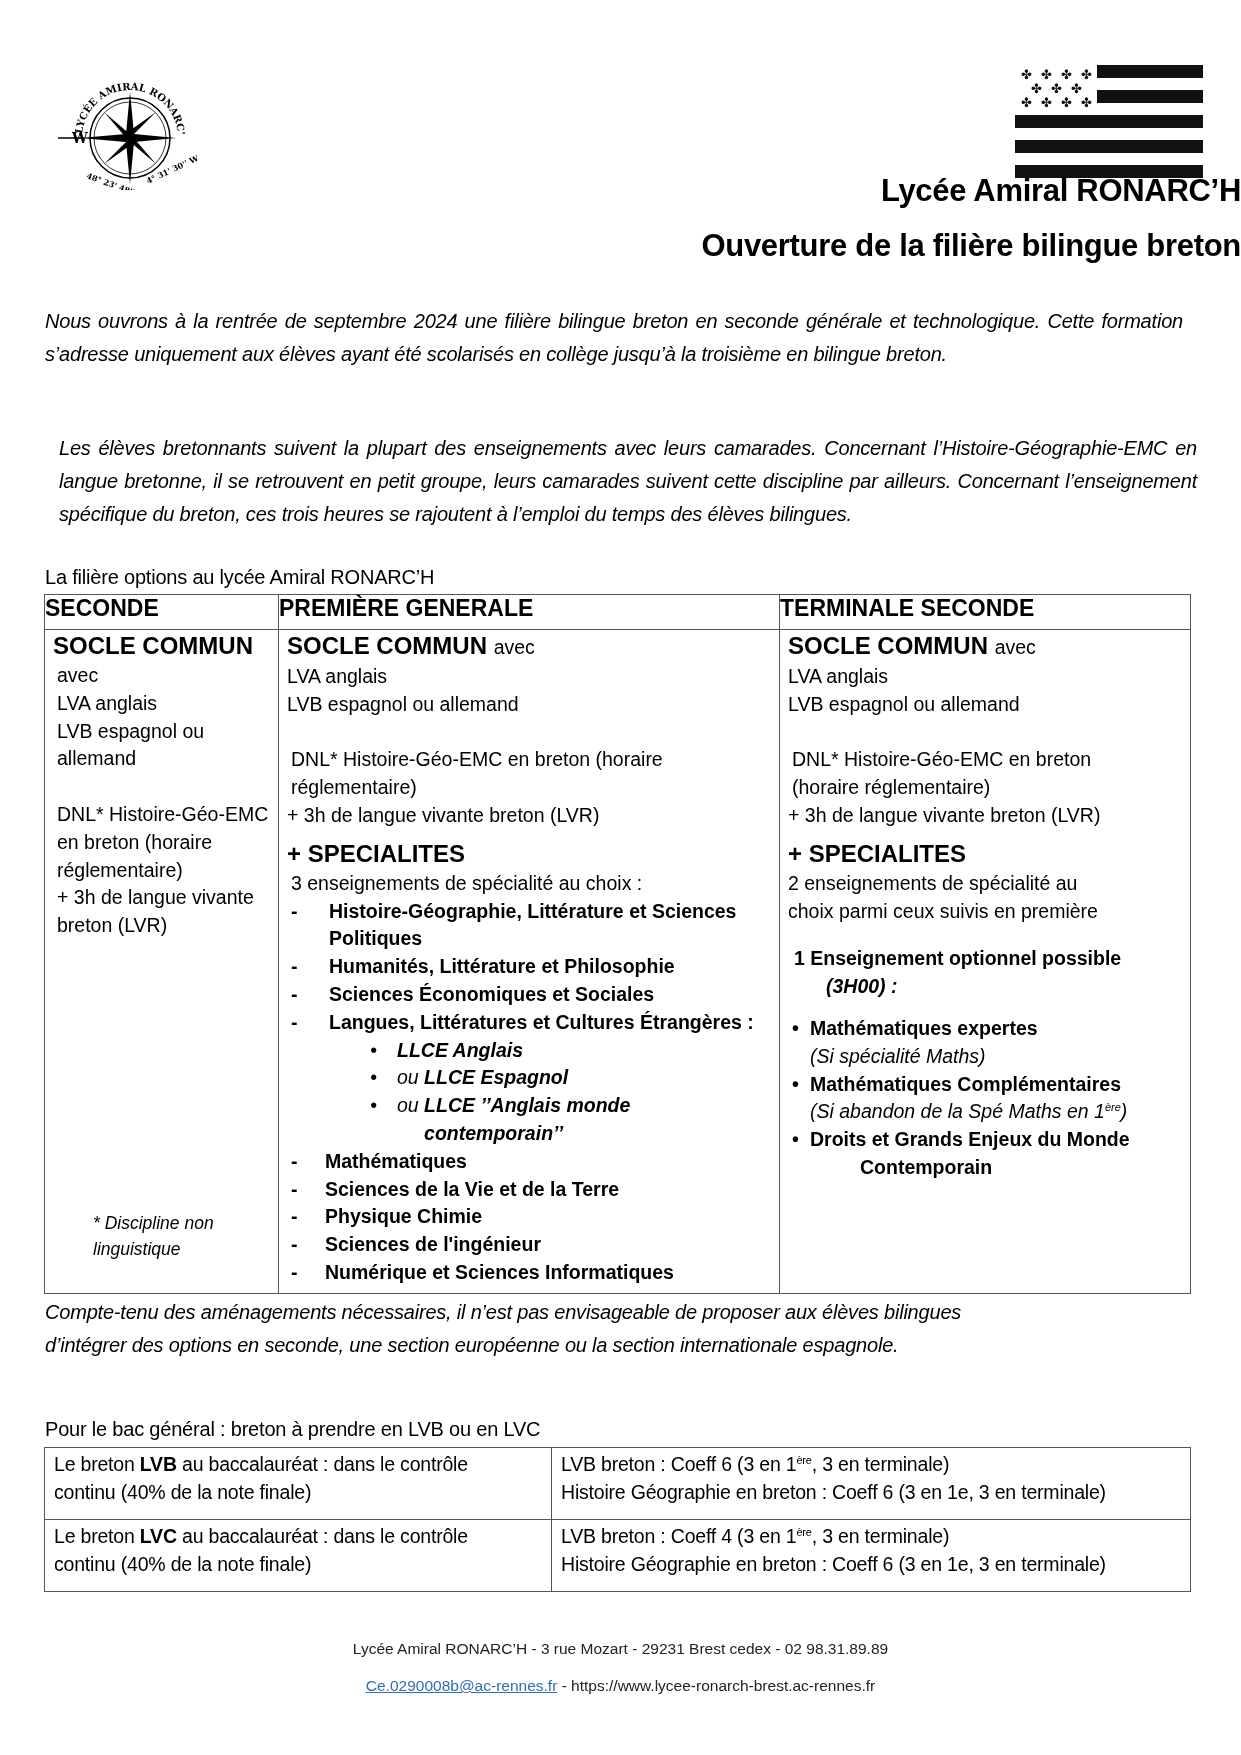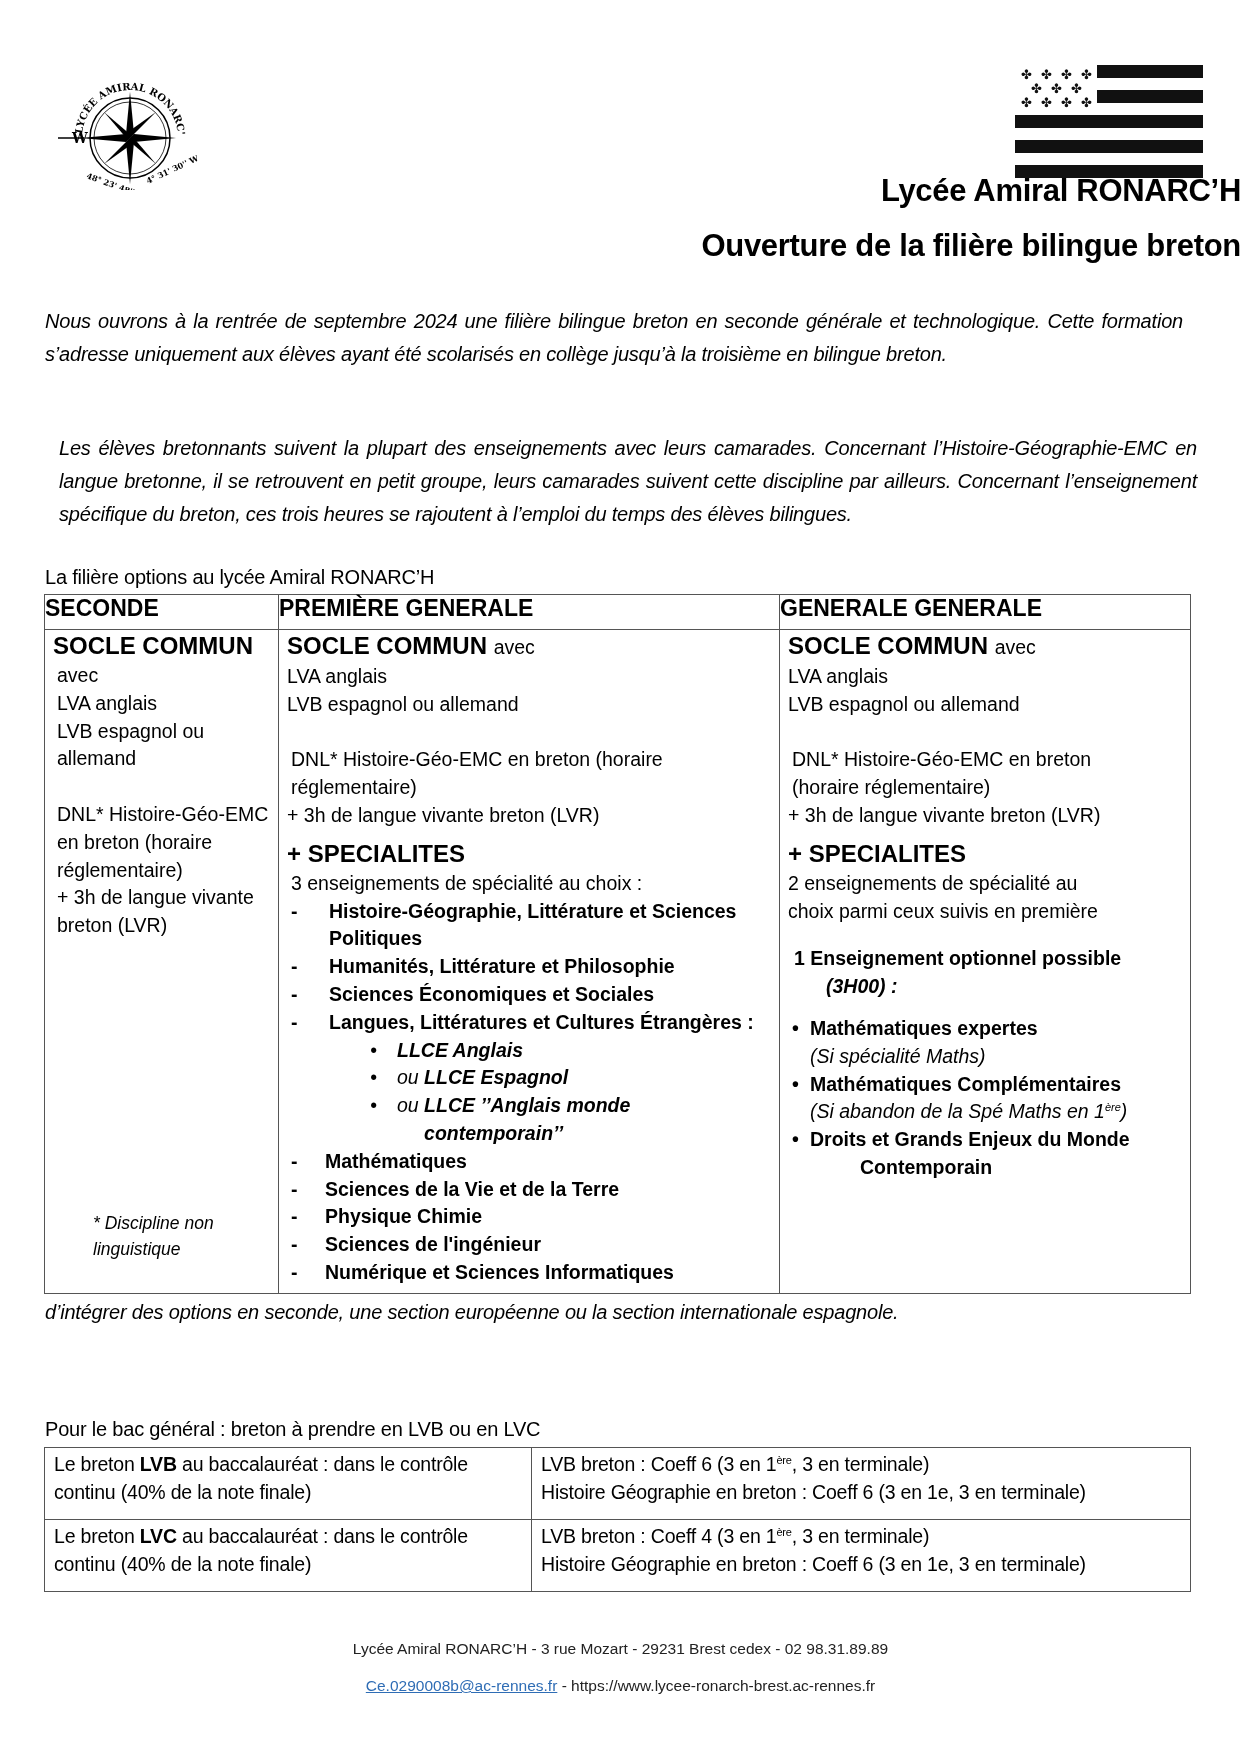--- a/index.html
+++ b/index.html
@@ -57,21 +57,21 @@
 
     .note {
       position: absolute; left: 45px; top: 1296px; width: 1100px;
       font-style: italic; font-size: 20px; line-height: 33px; letter-spacing: -0.2px;
     }
 
     table.bac {
       position: absolute; left: 44px; top: 1447px; width: 1147px;
       border-collapse: collapse; font-size: 19.5px; letter-spacing: -0.2px;
     }
-    table.bac td { border: 1.5px solid #555; vertical-align: top; padding: 2px 4px 0 9px; height: 69px; line-height: 28px; }
+    table.bac td { border: 1.5px solid #555; vertical-align: top; padding: 2px 24px 0 9px; height: 69px; line-height: 28px; }
     table.bac td.left { width: 473px; }
 
     .footer {
       position: absolute; left: 0; width: 1241px; text-align: center;
       font-family: "Liberation Sans", sans-serif; font-size: 15.5px; color: #222;
     }
     .f1 { top: 1640px; }
     .f2 { top: 1677px; }
     .f2 a { color: #2f6db5; text-decoration: underline; }
   </style>
@@ -128,21 +128,21 @@
 <p class="para p1" style="margin:0">Nous ouvrons à la rentrée de septembre 2024 une filière bilingue breton en seconde générale et technologique. Cette formation s’adresse uniquement aux élèves ayant été scolarisés en collège jusqu’à la troisième en bilingue breton.</p>
 <p class="para p2" style="margin:14px">Les élèves bretonnants suivent la plupart des enseignements avec leurs camarades. Concernant l’Histoire-Géographie-EMC en langue bretonne, il se retrouvent en petit groupe, leurs camarades suivent cette discipline par ailleurs. Concernant l’enseignement spécifique du breton, ces trois heures se rajoutent à l’emploi du temps des élèves bilingues.</p>
 
 <div class="caption cap1">La filière options au lycée Amiral RONARC’H</div>
 
 <table class="main">
   <tbody>
       <tr>
     <th class="c1">SECONDE</th>
     <th class="c2">PREMIÈRE GENERALE</th>
-    <th>GENERALE GENERALE</th>
+    <th>TERMINALE SECONDE</th>
   </tr>
   <tr>
 
     <td>
       <div class="socle">SOCLE COMMUN</div>
       <span class="line ind">avec</span>
       <span class="line ind">LVA anglais</span>
       <span class="line ind">LVB espagnol ou</span>
       <span class="line ind">allemand</span>
       <span class="line ind" style="height:27.8px"></span>
@@ -250,20 +250,21 @@
             <span class="dot">•</span>
             <span>Droits et Grands Enjeux du Monde</span>
           </div>
       <span class="line" style="font-weight:bold;padding-left:72px">Contemporain</span>
     </td>
   </tr>
 </tbody>
   </table>
 
 <div class="note">
+  <span class="line">Compte-tenu des aménagements nécessaires, il n’est pas envisageable de proposer aux élèves bilingues</span>
   <span class="line">d’intégrer des options en seconde, une section européenne ou la section internationale espagnole.</span>
 </div>
 
 <div class="caption cap2">Pour le bac général : breton à prendre en LVB ou en LVC</div>
 
 <table class="bac">
   <tbody>
       <tr>
     <td class="left"><span style="white-space:pre">Le breton </span><b>LVB</b><span> au baccalauréat : dans le contrôle continu (40% de la note finale)</span></td>
     <td>

